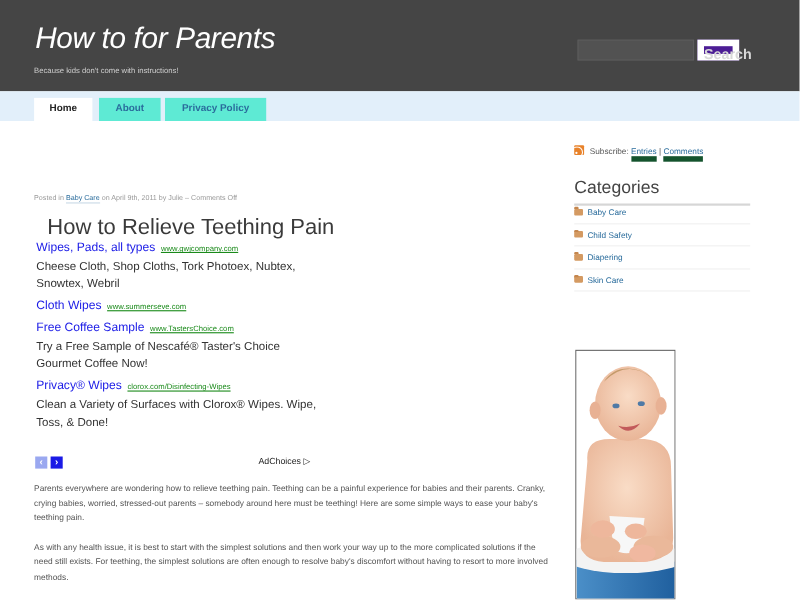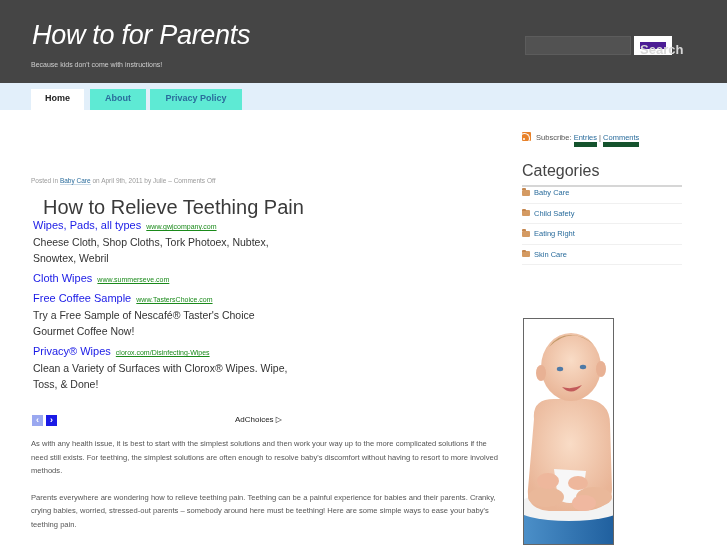--- a/index.html
+++ b/index.html
@@ -180,22 +180,22 @@
 <div class="ad-nav">
   <div class="ad-arrow ad-prev">‹</div>
   <div class="ad-arrow ad-next">›</div>
   <div class="adchoices">
     <span>AdChoices</span>
     <span>▷</span>
   </div>
 </div>
 
 <div class="post-body">
+  <p>Parents everywhere are wondering how to relieve teething pain. Teething can be a painful experience for babies and their parents. Cranky, crying babies, worried, stressed-out parents – somebody around here must be teething! Here are some simple ways to ease your baby's teething pain.</p>
   <p>As with any health issue, it is best to start with the simplest solutions and then work your way up to the more complicated solutions if the need still exists. For teething, the simplest solutions are often enough to resolve baby's discomfort without having to resort to more involved methods.</p>
-  <p>Parents everywhere are wondering how to relieve teething pain. Teething can be a painful experience for babies and their parents. Cranky, crying babies, worried, stressed-out parents – somebody around here must be teething! Here are some simple ways to ease your baby's teething pain.</p>
 </div>
 
 <div class="sidebar">
   <div class="subscribe">
     <span class="rss-icon"></span>
     <span>Subscribe:</span>
     <a href="#">Entries</a>
     <span>|</span>
     <a href="#">Comments</a>
   </div>
@@ -203,21 +203,21 @@
   <div class="cat-heading">Categories</div>
 
   <ul class="cat-list">
     <li class="cat-item">
       <span class="folder-icon"></span><a href="#">Baby Care</a>
     </li>
     <li class="cat-item">
       <span class="folder-icon"></span><a href="#">Child Safety</a>
     </li>
     <li class="cat-item">
-      <span class="folder-icon"></span><a href="#">Eating Right</a>
+      <span class="folder-icon"></span><a href="#">Diapering</a>
     </li>
     <li class="cat-item">
       <span class="folder-icon"></span><a href="#">Skin Care</a>
     </li>
   </ul>
 </div>
 
 <div class="baby-ad">
   <svg width="91" height="227" viewBox="0 0 91 227">
     <defs>

